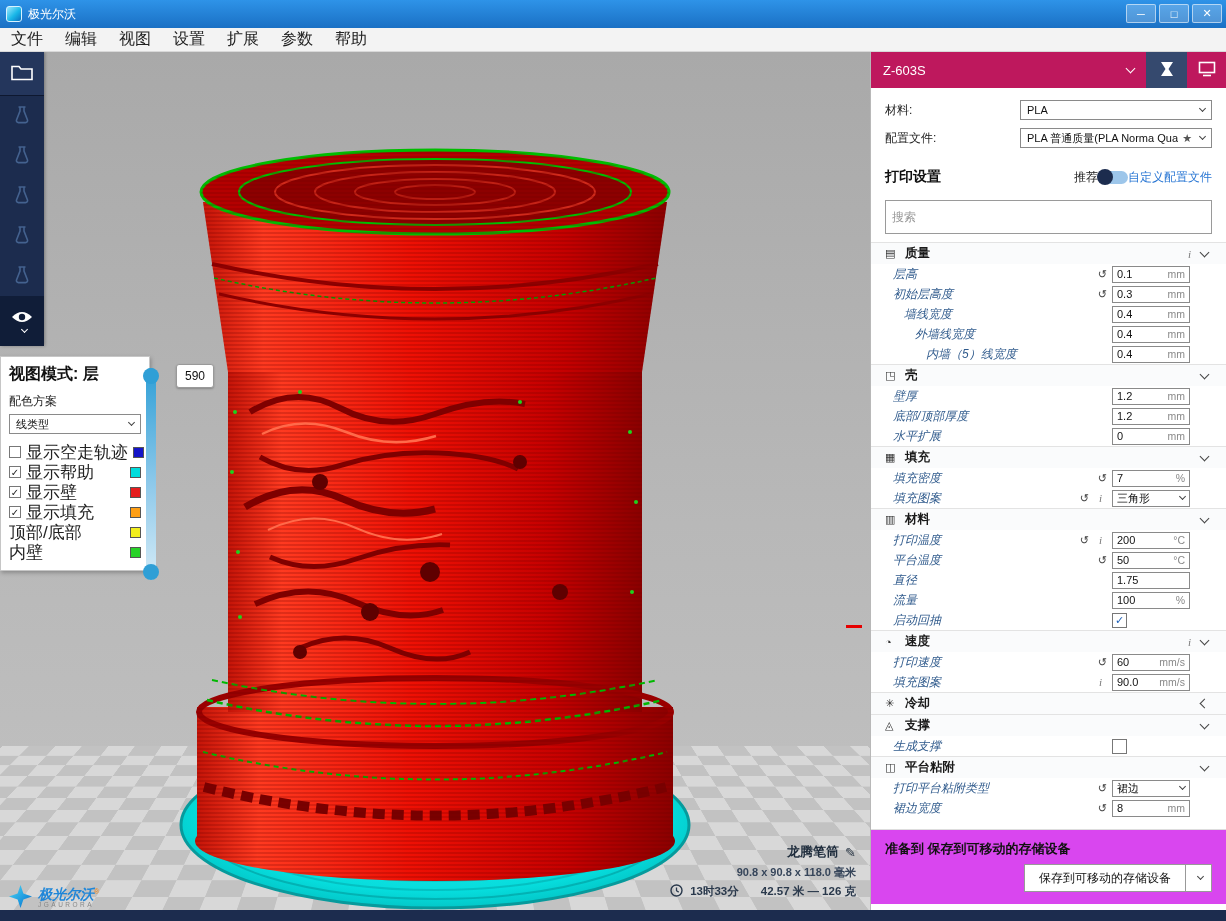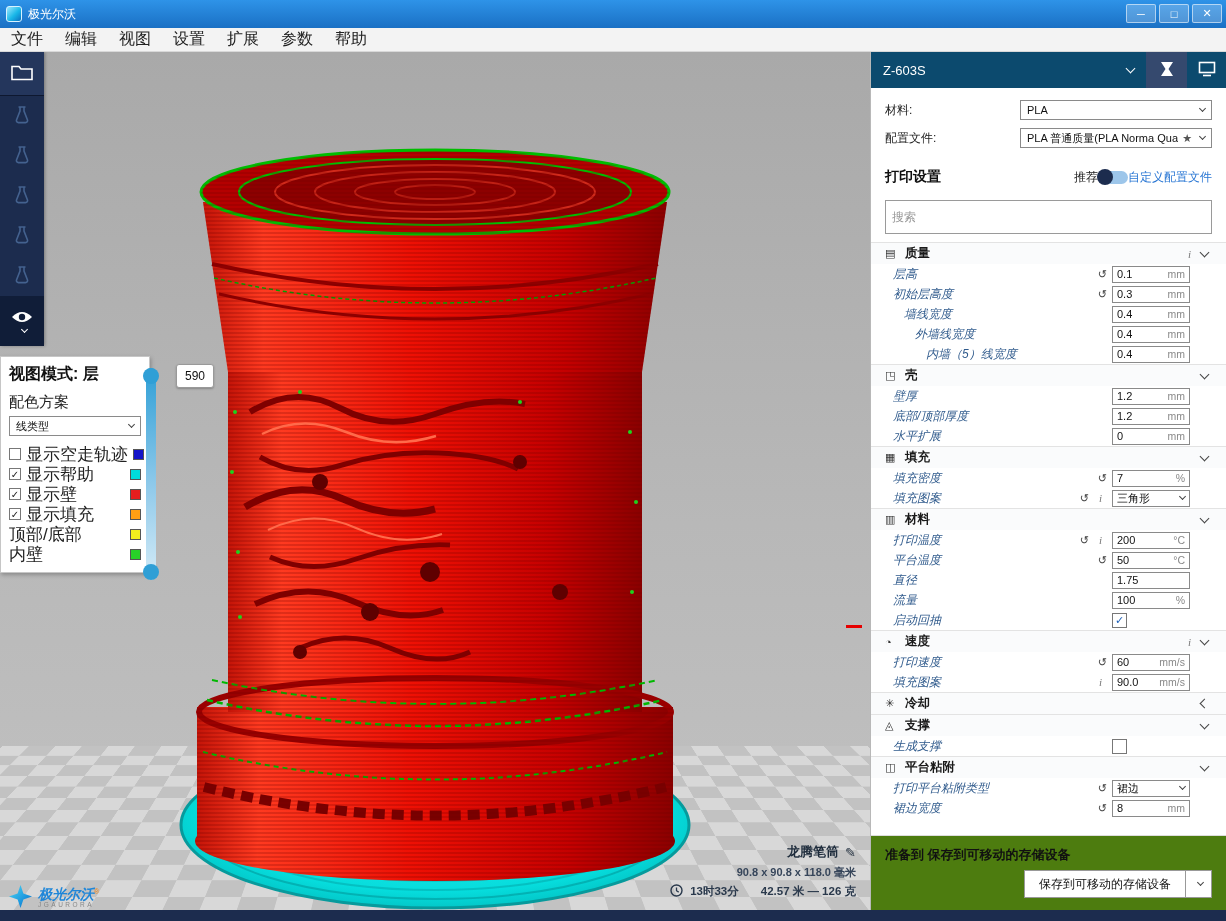--- a/index.html
+++ b/index.html
@@ -46,21 +46,21 @@
   .chev { display:inline-block; width:7px; height:7px; border-right:1.6px solid #444; border-bottom:1.6px solid #444;
     transform:rotate(45deg); margin-top:-3px; flex:none; }
   .chev.left { transform:rotate(135deg); margin-top:0; }
   .chev.white { border-color:#fff; }
   .chev.small { width:5px; height:5px; border-width:1.4px; margin-left:4px; }
 
   
   .view-panel { position:absolute; left:0; top:356px; width:150px; background:#fff; z-index:20;
     border:1px solid #c6c6c6; box-shadow:1px 2px 4px rgba(0,0,0,.25); padding:7px 8px 8px; }
   .vp-title { font-size:16px; font-weight:bold; color:#111; margin-bottom:8px; }
-  .vp-label { font-size:15px; color:#222; margin-bottom:4px; }
+  .vp-label { font-size:12px; color:#222; margin-bottom:4px; }
   .vp-select { height:20px; border:1px solid #8a8a8a; background:#fff; display:flex; align-items:center;
     padding:0 6px; font-size:11px; color:#111; justify-content:space-between; margin-bottom:8px; }
   .vp-row { height:20px; display:flex; align-items:center; gap:5px; }
   .vcb { width:12px; height:12px; border:1px solid #777; background:#fff; flex:none; font-size:10px;
     line-height:11px; text-align:center; color:#1a1a1a; }
   .vp-item-label { flex:1; font-size:17px; color:#222; white-space:nowrap; }
   .swatch { width:11px; height:11px; border:1px solid #555; flex:none; }
 
   
   .layer-slider { position:absolute; left:146px; top:368px; width:10px; height:212px; z-index:21;
@@ -83,21 +83,21 @@
   .logo-cn { font-size:14px; font-weight:bold; color:#1f86d8; font-style:italic; }
   .logo-r { font-size:7px; color:#f08010; vertical-align:super; }
   .logo-en { font-size:6.5px; letter-spacing:2.5px; color:#888; margin-top:1px; }
 
   
   .statusbar { position:absolute; left:0; top:910px; width:100%; height:11px; background:#1c2c4e; z-index:45; }
 
   
   .right-panel { position:absolute; left:870px; top:52px; width:356px; height:858px; background:#fff;
     border-left:1px solid #b8b8b8; z-index:25; }
-  .rp-header { height:36px; background:#0c4a6e; display:flex; align-items:stretch; }
+  .rp-header { height:36px; background:#be185d; display:flex; align-items:stretch; }
   .machine-select { flex:1; display:flex; align-items:center; padding:0 12px; color:#fff; font-size:13px; gap:8px; }
   .machine-select .mname { flex:1; }
   .rp-iconbtn { width:40px; display:flex; align-items:center; justify-content:center; border-left:1px solid #34496f; }
   .rp-iconbtn.active { background:#35496e; }
 
   .cfg-row { margin:12px 14px 0; display:flex; align-items:center; height:20px; }
   .cfg-row .cfg-label { flex:1; font-size:12px; color:#222; }
   .cfg-select { width:192px; height:20px; border:1px solid #8a8a8a; display:flex; align-items:center;
     padding:0 6px; font-size:11px; color:#111; gap:4px; background:#fff; }
   .cfg-select .sel-text { flex:1; overflow:hidden; white-space:nowrap; text-overflow:clip; }
@@ -125,21 +125,21 @@
   .setting-row { height:20px; display:flex; align-items:center; padding:0 36px 0 22px; gap:5px; }
   .set-label { flex:1; font-size:12px; font-style:italic; color:#2f5a8c; white-space:nowrap; overflow:hidden; }
   .row-ic { font-size:11px; color:#444; flex:none; }
   .set-box { width:78px; height:17px; border:1px solid #8a8a8a; background:#fff; display:flex;
     align-items:center; padding:0 4px; flex:none; }
   .set-val { flex:1; font-size:11px; color:#111; overflow:hidden; white-space:nowrap; }
   .set-unit { font-size:10.5px; color:#888; flex:none; }
   .cbox { width:15px; height:15px; border:1px solid #777; background:#fff; flex:none; font-size:11px;
     line-height:13px; text-align:center; color:#1b5fb8; margin-right:63px; }
 
-  .panel-footer { position:absolute; left:0; bottom:0; width:100%; background:#4d7c0f; border-top:1px solid #ddd; }
+  .panel-footer { position:absolute; left:0; bottom:6px; width:100%; background:#d946ef; border-top:1px solid #ddd; }
   .ready-text { margin:10px 14px 6px; font-size:13px; font-weight:bold; color:#111; }
   .save-row { display:flex; justify-content:flex-end; margin:0 14px 12px; }
   .save-btn { height:28px; border:1px solid #999; background:#fff; padding:0 14px; font-size:12px;
     color:#111; display:flex; align-items:center; font-family:"Liberation Sans",sans-serif; }
   .save-arrow { width:26px; height:28px; border:1px solid #999; border-left:none; display:flex;
     align-items:center; justify-content:center; background:#fff; }
 </style>
 </head>
 <body>
 

